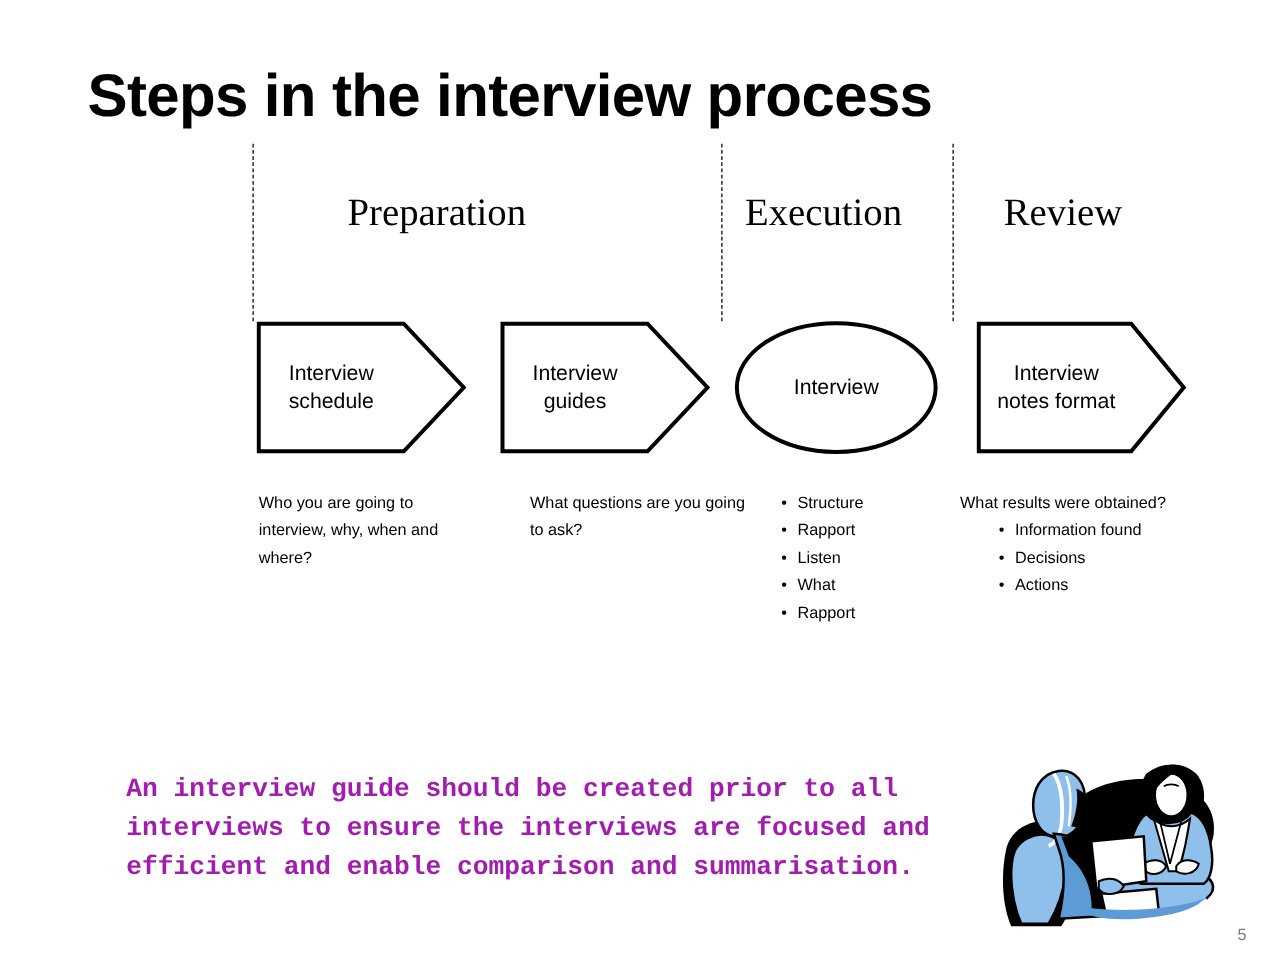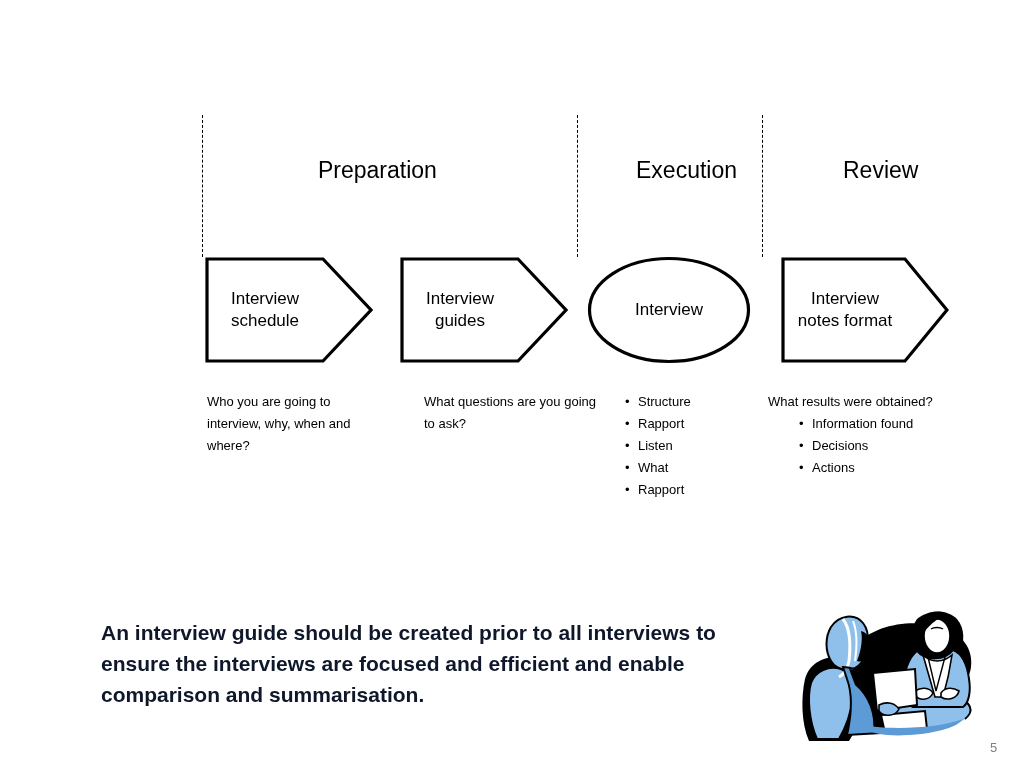--- a/index.html
+++ b/index.html
@@ -27,26 +27,25 @@
     font-size: 48px;
     line-height: 56px;
     letter-spacing: -0.5px;
     color: #000000;
     white-space: nowrap;
   }
 
   
   .phase-label {
     position: absolute;
-    font-family: Liberation Sans, sans-serif;
-    font-size: 23px;
+    font-family: Liberation Serif, serif;
+    font-size: 31px;
     line-height: 36px;
     color: #000000;
     white-space: nowrap;
-    margin-left: 40px;
   }
   #phase-preparation { left: 278px; top: 152px; }
   #phase-execution   { left: 596px; top: 152px; text-align: center; }
   #phase-review      { left: 803px; top: 152px; }
 
   
   .divider {
     position: absolute;
     top: 115px;
     height: 142px;
@@ -131,25 +130,25 @@
     left: 0;
     top: 0;
   }
 
   
   #bottom-statement {
     position: absolute;
     left: 101px;
     top: 617px;
     width: 660px;
-    font-family: Liberation Sans, sans-serif;
+    font-family: Liberation Mono, monospace;
     font-weight: bold;
     font-size: 21px;
     line-height: 31px;
-    color: #0f172a;
+    color: #a21caf;
   }
 
   
   #clipart {
     position: absolute;
     left: 795px;
     top: 605px;
     width: 195px;
     height: 140px;
   }
@@ -164,20 +163,21 @@
     font-size: 13px;
     line-height: 16px;
     color: #808080;
   }
 </style>
 </head>
 <body>
 
 <div id="slide">
 
+  <div id="slide-title">Steps in the interview process</div>
 
   <div class="divider" id="divider-1"></div>
   <div class="divider" id="divider-2"></div>
   <div class="divider" id="divider-3"></div>
 
   <div class="phase-label" id="phase-preparation">Preparation</div>
   <div class="phase-label" id="phase-execution">Execution</div>
   <div class="phase-label" id="phase-review">Review</div>
 
   <div class="shape" id="shape-1">

